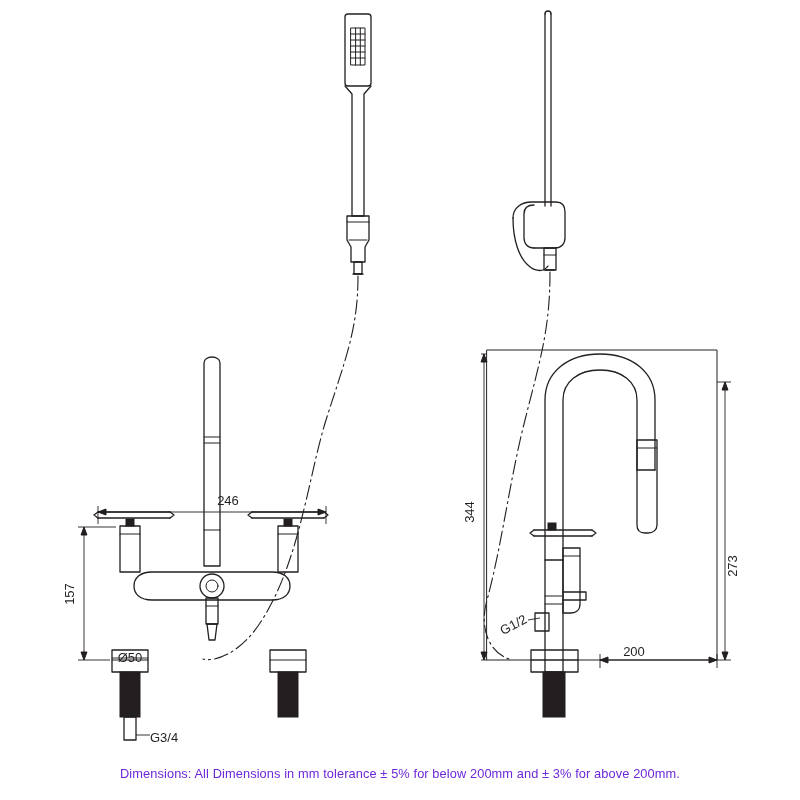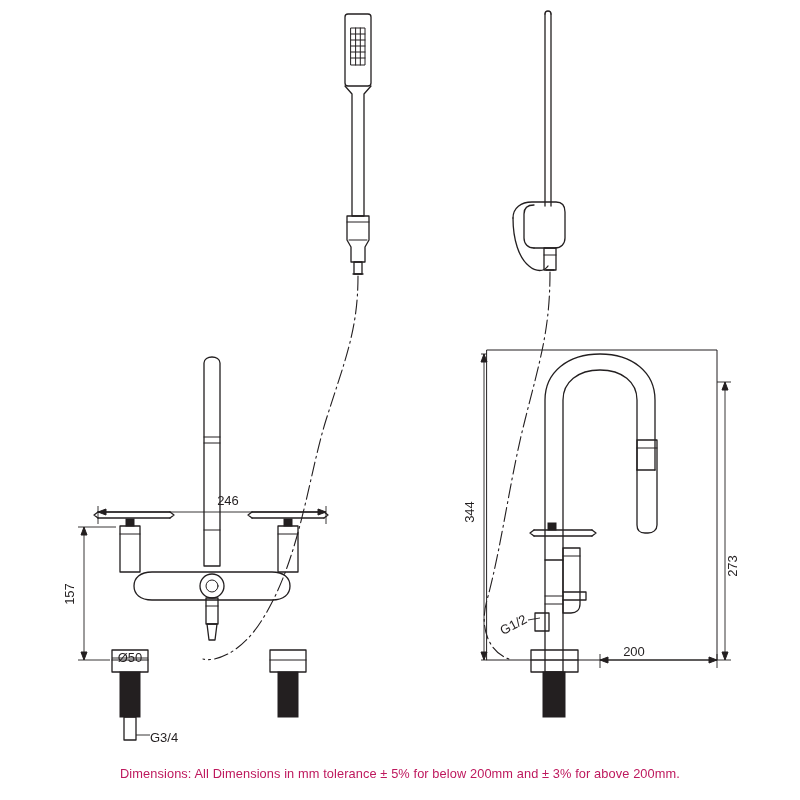--- a/index.html
+++ b/index.html
@@ -73,21 +73,21 @@
     font-size: 13px;
     fill: #231f20;
   }
   #footnote {
     position: absolute;
     left: 0;
     top: 766px;
     width: 800px;
     text-align: center;
     font-size: 12.8px;
-    color: #be185d;
+    color: #6d28d9;
     letter-spacing: 0.1px;
   }
 </style>
 </head>
 <body>
 
 <div id="drawing-wrap">
   <svg id="technical-drawing" viewBox="0 0 800 800" xmlns="http://www.w3.org/2000/svg">
 
     <g>

